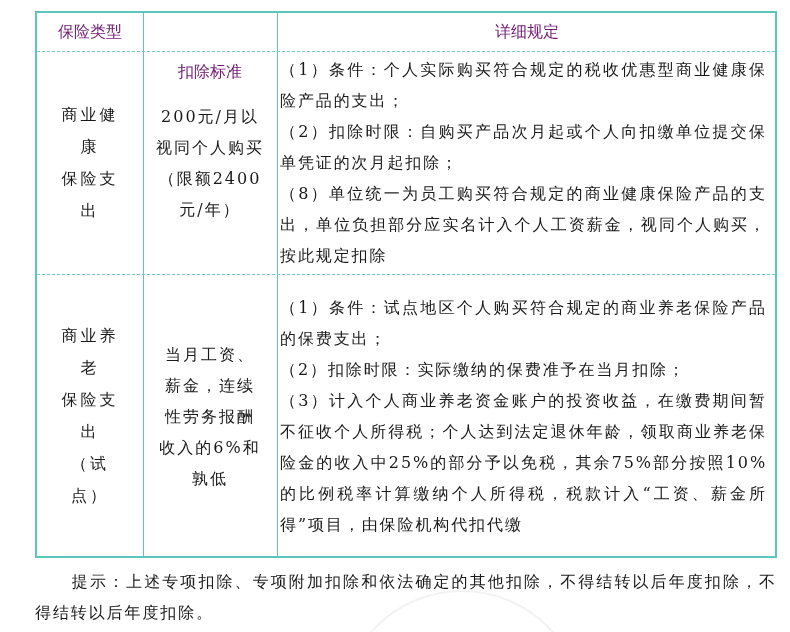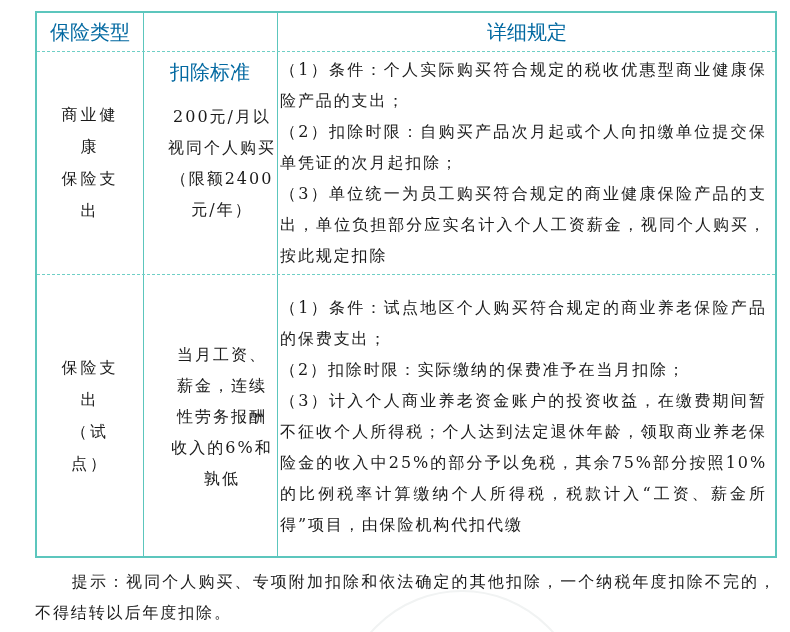--- a/index.html
+++ b/index.html
@@ -58,37 +58,37 @@
       box-sizing: border-box;
       display: flex;
       align-items: center;
       justify-content: center;
       text-align: center;
     }
     .hdr {
       top: 0;
       height: 38px;
       font-family: "DejaVu Sans", "Liberation Sans", sans-serif;
-      font-size: 20px;
-      color: #0369a1;
+      font-size: 16px;
+      color: #701a75;
     }
     .hdr.a { left: 0; width: 106px; }
     .hdr.b { left: 106px; width: 134px; margin-top: 40px; }
     .hdr.c { left: 240px; width: 500px; }
 
     .type-cell {
       left: 0;
       width: 106px;
       font-size: 16px;
       line-height: 32px;
       letter-spacing: 3px;
       padding: 0 24px;
     }
     .std-cell {
-      left: 118px;
+      left: 106px;
       width: 134px;
       font-size: 16px;
       line-height: 31px;
       letter-spacing: 2px;
       padding: 0 10px;
     }
     .row1 { top: 38px; height: 223px; }
     .row2 { top: 261px; height: 284px; }
 
     .detail-cell {
@@ -145,26 +145,27 @@
       <div>200元/月以</div>
       <div>视同个人购买</div>
       <div>（限额2400</div>
       <div>元/年）</div>
     </div>
   </div>
   <div class="cell detail-cell row1">
     <div class="detail-text">
       <p>（1）条件：个人实际购买符合规定的税收优惠型商业健康保险产品的支出；</p>
       <p>（2）扣除时限：自购买产品次月起或个人向扣缴单位提交保单凭证的次月起扣除；</p>
-      <p>（3）单位统一为员工购买符合规定的商业健康保险产品的支出，单位负担部分应实名计入个人工资薪金，视同个人购买，按此规定扣除</p>
+      <p>（8）单位统一为员工购买符合规定的商业健康保险产品的支出，单位负担部分应实名计入个人工资薪金，视同个人购买，按此规定扣除</p>
     </div>
   </div>
 
   <div class="cell type-cell row2">
     <div>
+      <div>商业养老</div>
       <div>保险支出</div>
       <div>（试点）</div>
     </div>
   </div>
   <div class="cell std-cell row2">
     <div>
       <div>当月工资、</div>
       <div>薪金，连续</div>
       <div>性劳务报酬</div>
       <div>收入的6%和</div>
@@ -173,13 +174,13 @@
   </div>
   <div class="cell detail-cell row2">
     <div class="detail-text">
       <p>（1）条件：试点地区个人购买符合规定的商业养老保险产品的保费支出；</p>
       <p>（2）扣除时限：实际缴纳的保费准予在当月扣除；</p>
       <p>（3）计入个人商业养老资金账户的投资收益，在缴费期间暂不征收个人所得税；个人达到法定退休年龄，领取商业养老保险金的收入中25%的部分予以免税，其余75%部分按照10%的比例税率计算缴纳个人所得税，税款计入“工资、薪金所得”项目，由保险机构代扣代缴</p>
     </div>
   </div>
 </div>
 
-<div class="tip">提示：视同个人购买、专项附加扣除和依法确定的其他扣除，一个纳税年度扣除不完的，不得结转以后年度扣除。</div>
+<div class="tip">提示：上述专项扣除、专项附加扣除和依法确定的其他扣除，不得结转以后年度扣除，不得结转以后年度扣除。</div>
 
 </body></html>

